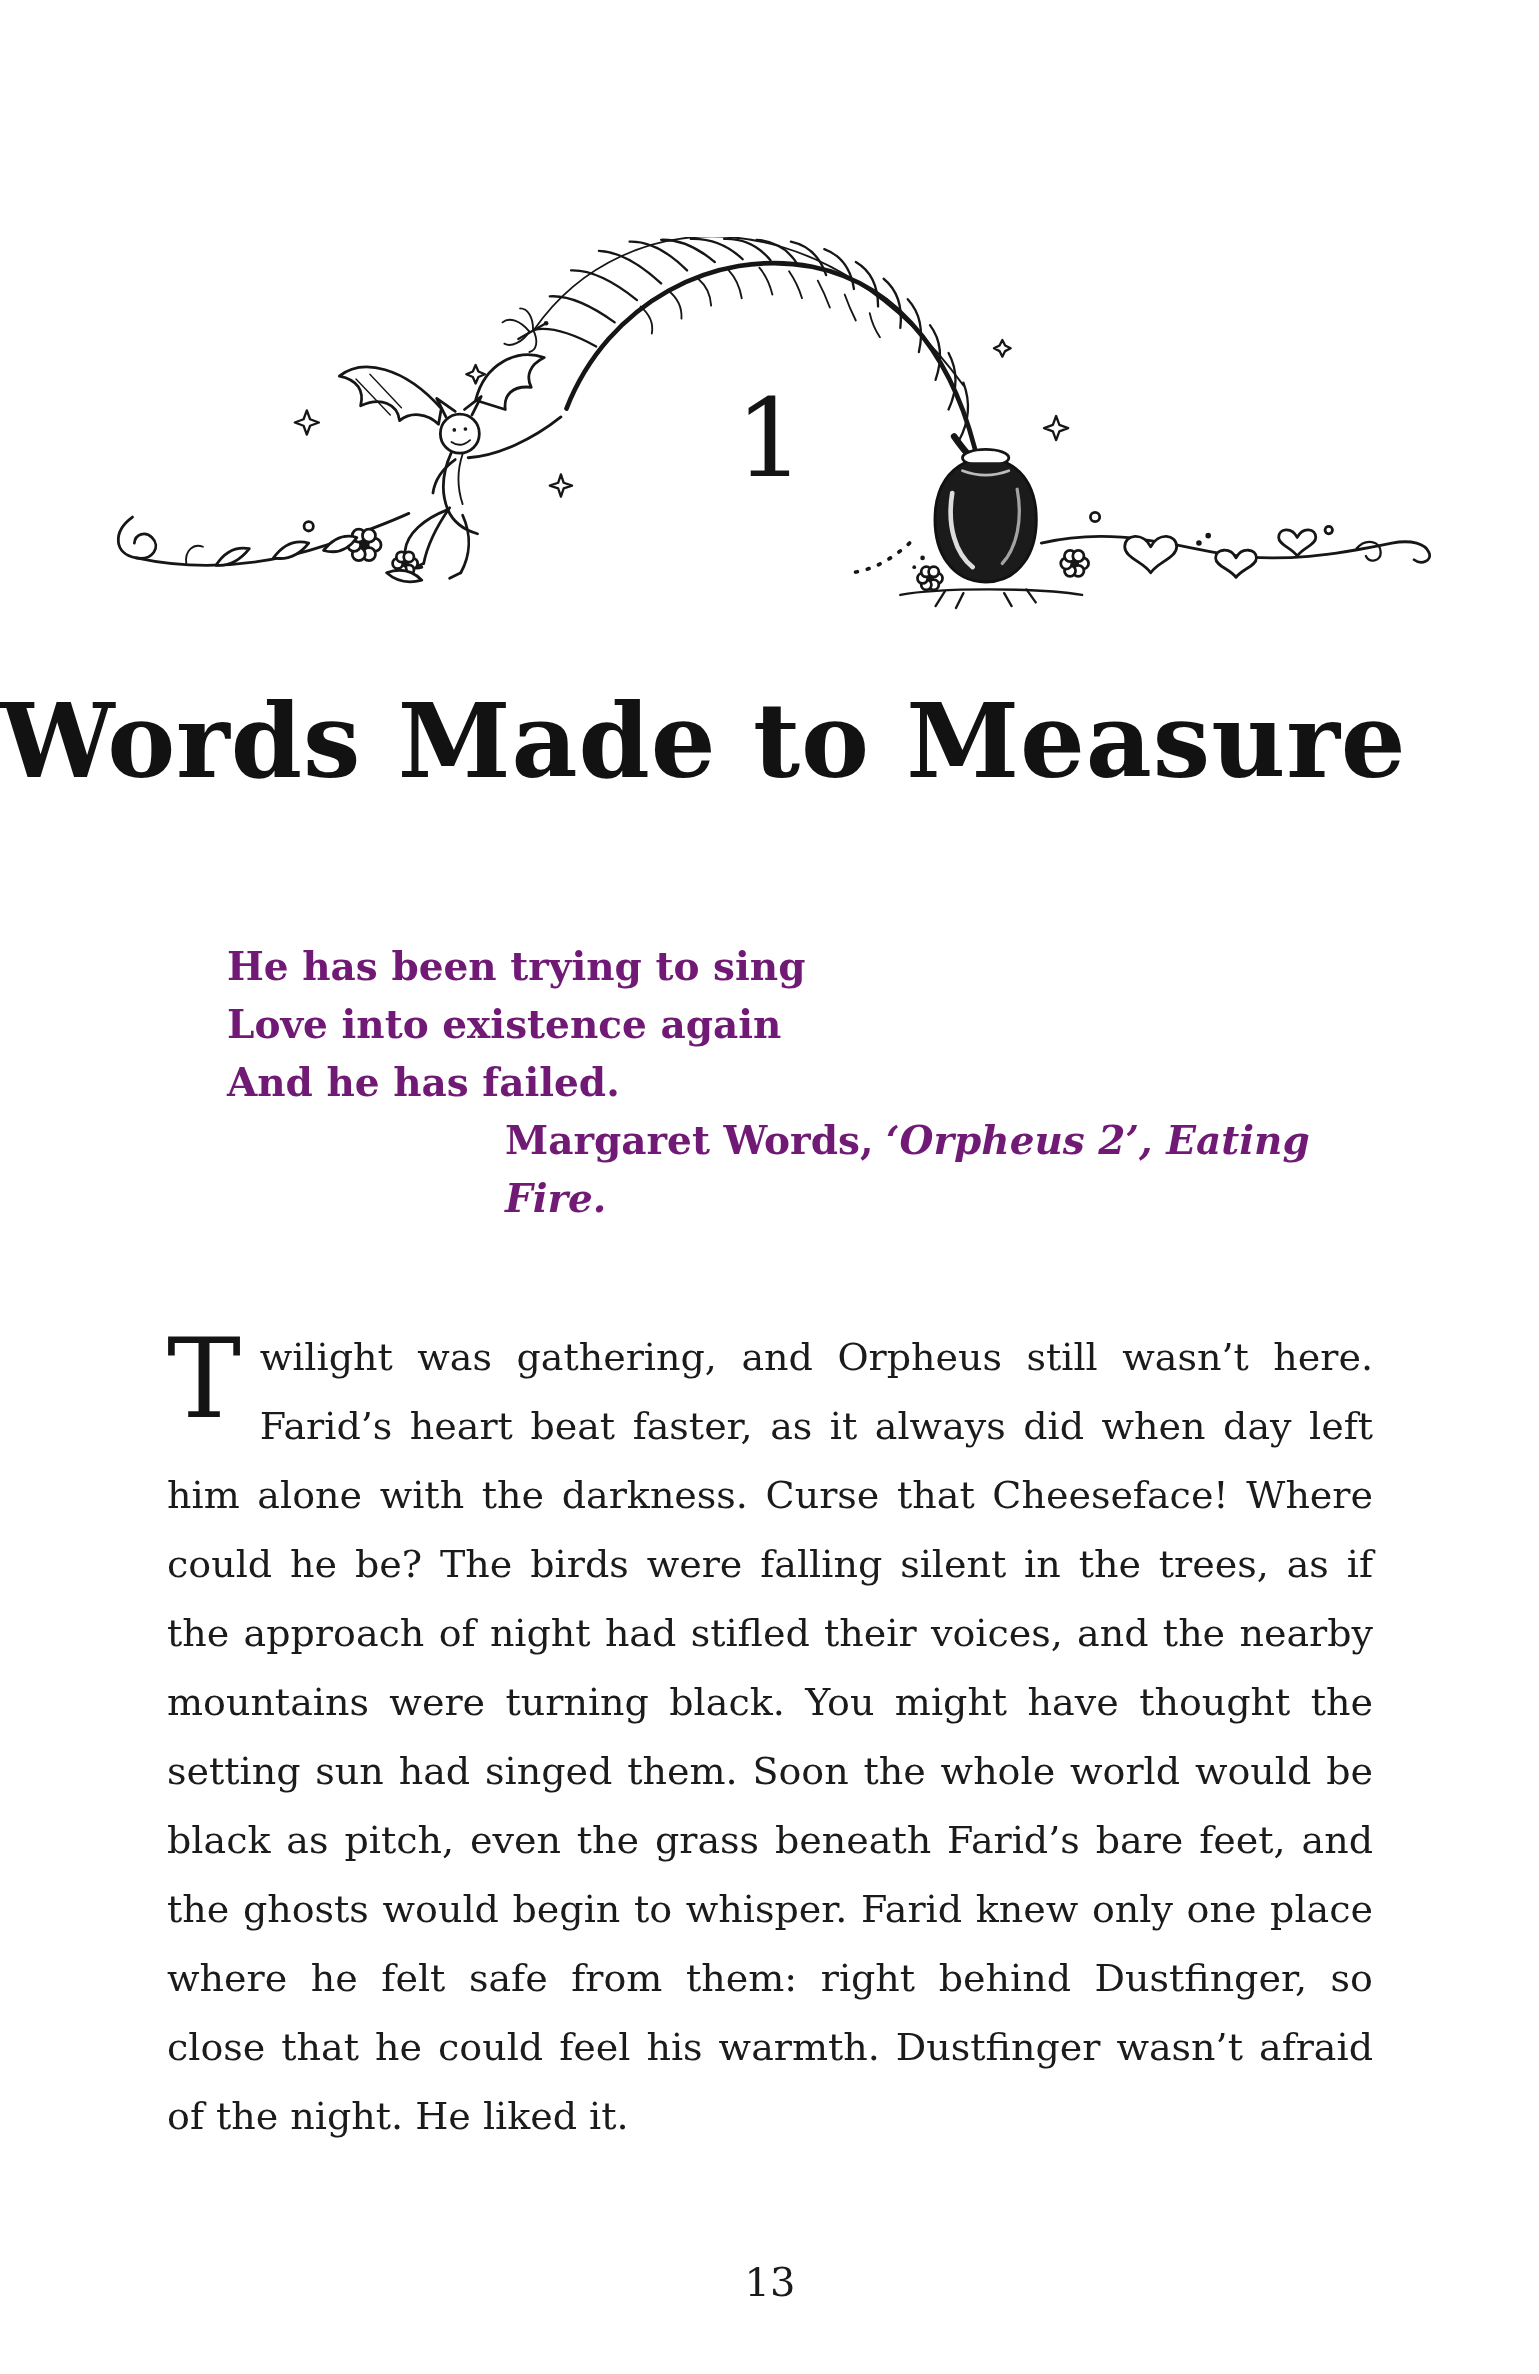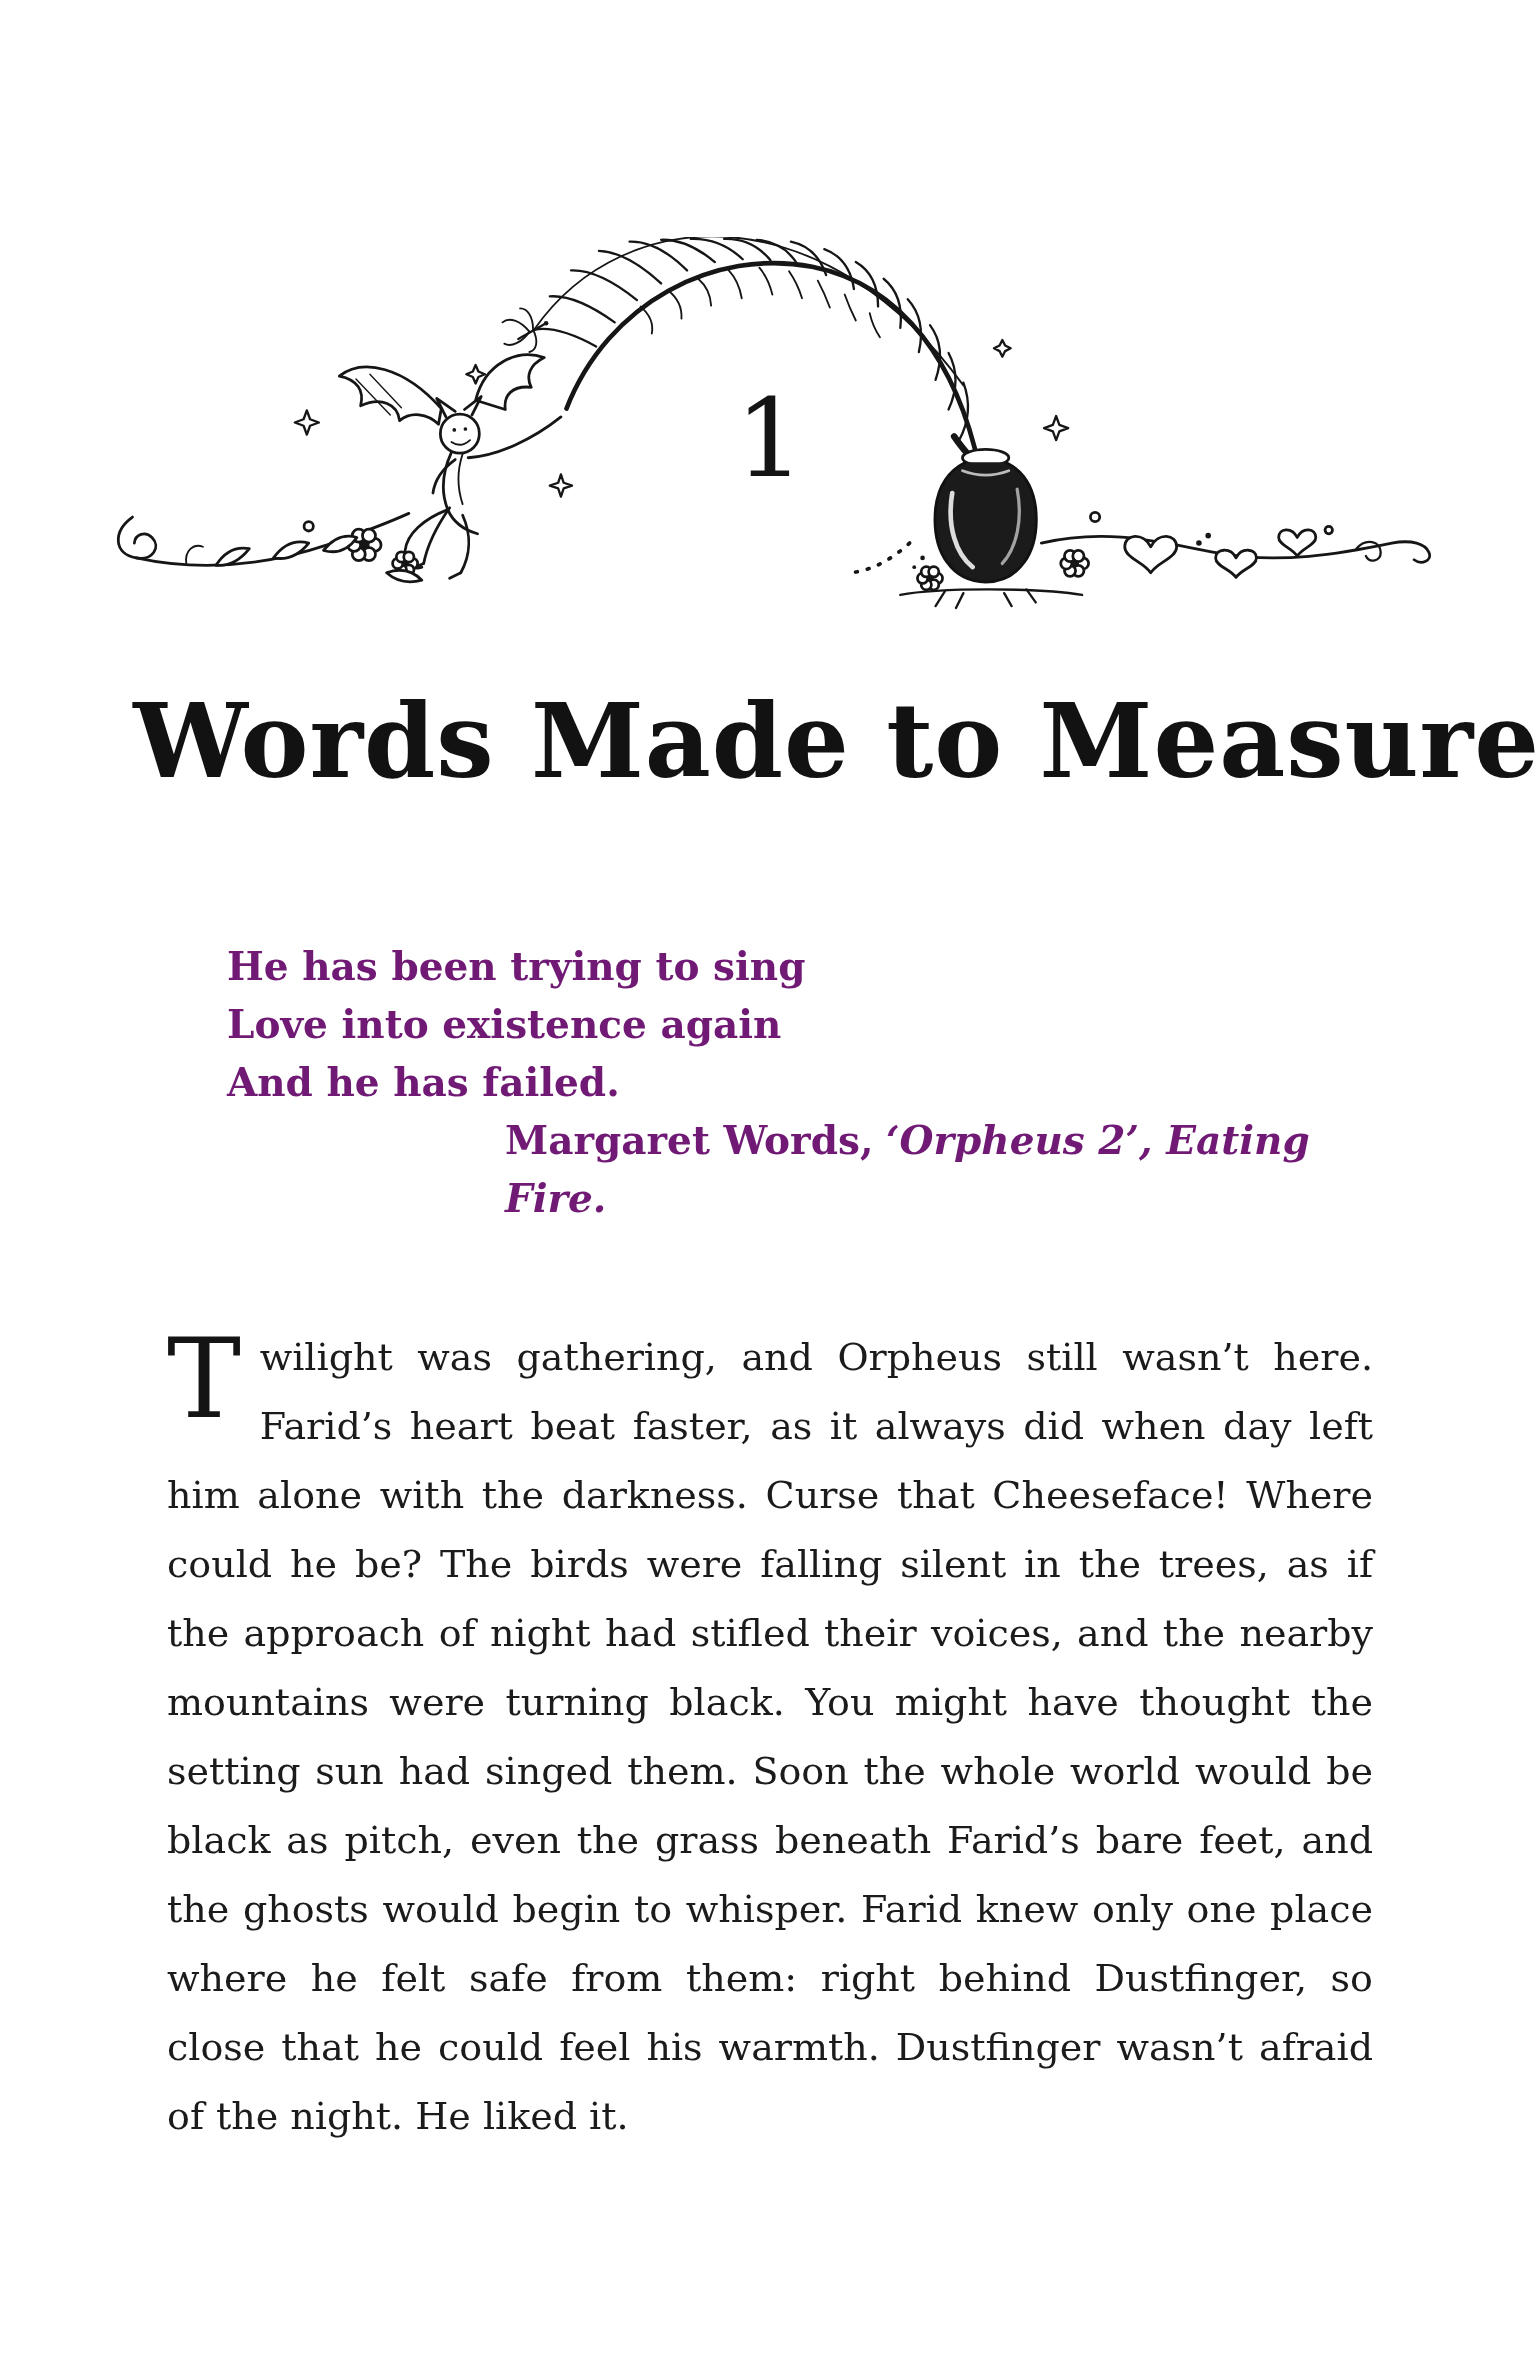--- a/index.html
+++ b/index.html
@@ -24,21 +24,21 @@
     position: absolute;
     left: 0; right: 0; top: 147px;
     text-align: center;
     font-size: 109px;
     line-height: 1;
     font-weight: 400;
     color: #141414;
   }
   .chapter-title {
     margin: 24px 0 0 0;
-    text-align: right;
+    text-align: left;
     font-size: 102px;
     line-height: 1.15;
     font-weight: 700;
     letter-spacing: 0.9px;
     color: #121212;
   }
   .content { padding: 0 167px; }
   .epigraph {
     margin: 137px 0 0 60px;
     font-size: 39px;
@@ -231,15 +231,16 @@
       <div>And he has failed.</div>
       <div class="attribution"><span>Margaret Words,</span><span class="work">‘Orpheus 2’, Eating Fire.</span></div>
     </div>
 
     <div class="body-text">
       <p><span class="dropcap">T</span><span>wilight was gathering, and Orpheus still wasn’t here. Farid’s heart beat faster, as it always did when day left him alone with the darkness. Curse that Cheeseface! Where could he be? The birds were falling silent in the trees, as if the approach of night had stifled their voices, and the nearby mountains were turning black. You might have thought the setting sun had singed them. Soon the whole world would be black as pitch, even the grass beneath Farid’s bare feet, and the ghosts would begin to whisper. Farid knew only one place where he felt safe from them: right behind Dustfinger, so close that he could feel his warmth. Dustfinger wasn’t afraid of the night. He liked it.</span></p>
     </div>
 
   </div>
 
+  <div class="page-number">13</div>
 
 </div>
 
 
 </body></html>

